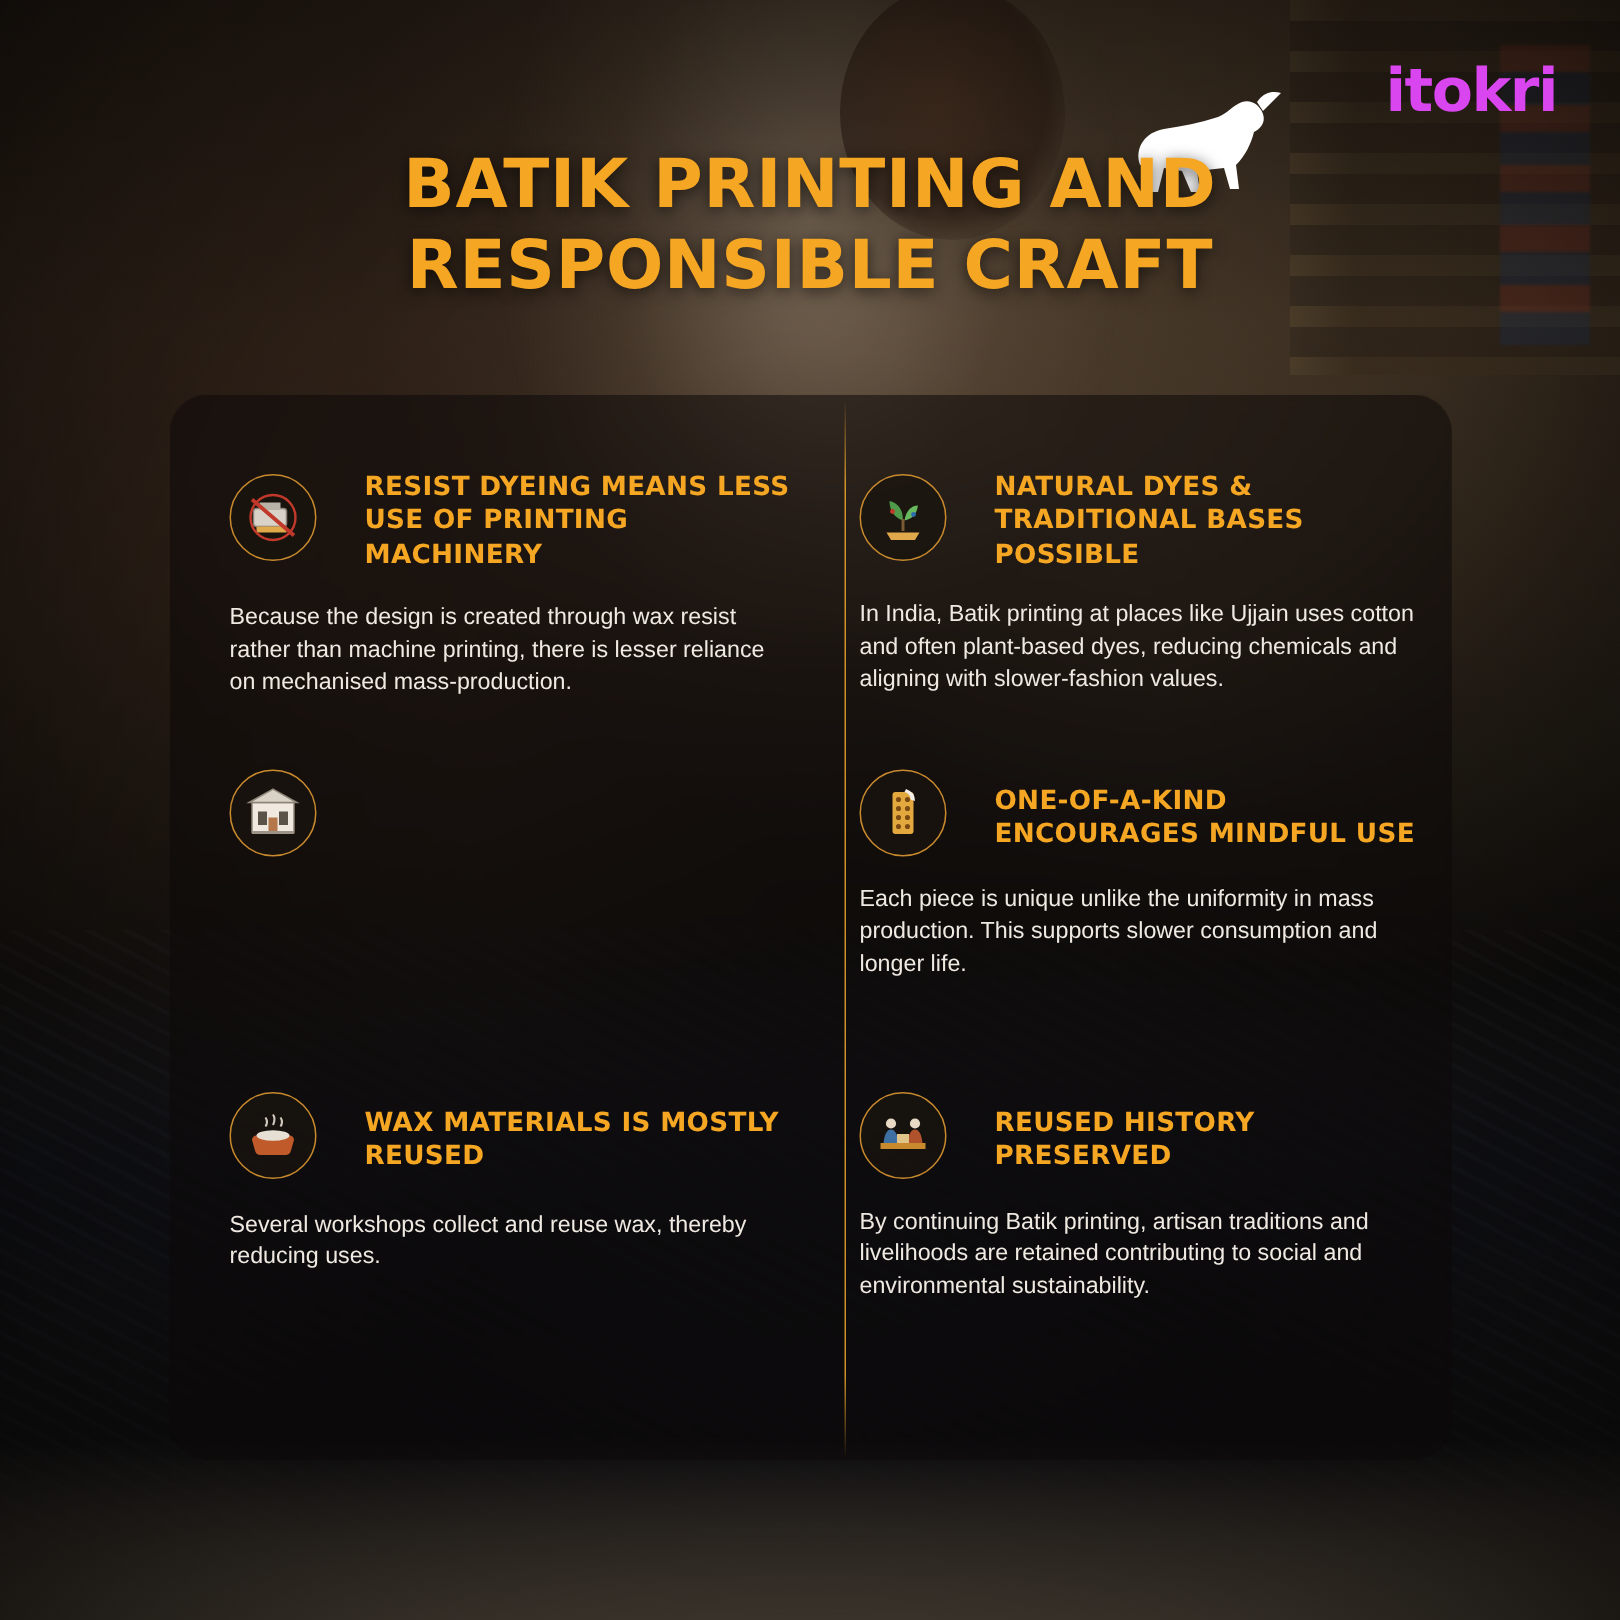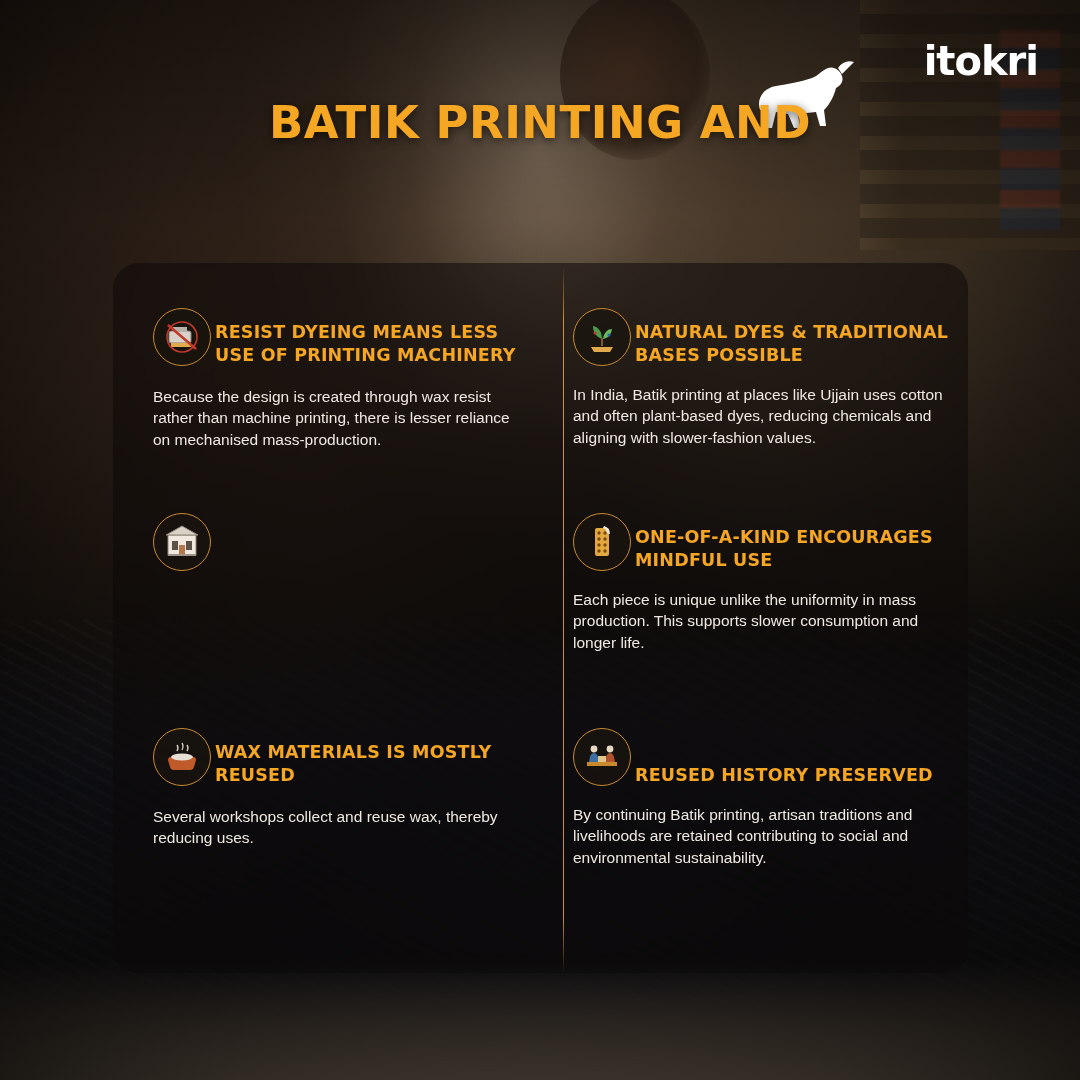--- a/index.html
+++ b/index.html
@@ -62,21 +62,21 @@
     background:
       radial-gradient(ellipse at 50% 45%, rgba(0,0,0,0) 30%, rgba(0,0,0,0.45) 80%, rgba(0,0,0,0.7) 100%),
       linear-gradient(180deg, rgba(0,0,0,0.35) 0%, rgba(0,0,0,0.1) 20%, rgba(0,0,0,0.2) 70%, rgba(0,0,0,0.35) 100%);
   }
 
   
   .logo {
     position:absolute; top:38px; right:42px;
     font-family:"DejaVu Sans", sans-serif;
     font-size:40px; font-weight:bold; letter-spacing:-1px;
-    color:#ffffff;
+    color:#d946ef;
   }
 
   
   .goat {
     position:absolute; top:52px; left:742px;
     width:120px; height:90px;
   }
 
   
   .heading {
@@ -109,21 +109,21 @@
   .grid {
     position:absolute; left:113px; top:263px;
     width:855px; height:710px;
     display:grid;
     grid-template-columns:450px 405px;
     grid-template-rows:205px 215px 1fr;
   }
   .cell { position:relative; padding:45px 32px 0 40px; }
   .cell.right { padding-left:10px; padding-right:10px; }
 
-  .row-top { display:flex; align-items:flex-end; gap:4px; }
+  .row-top { display:flex; align-items:center; gap:32px; }
   .icon-badge {
     flex:0 0 auto;
     width:58px; height:58px; border-radius:50%;
     border:1.5px solid #c98a2e;
     background:rgba(25,20,15,0.75);
     display:flex; align-items:center; justify-content:center;
     overflow:hidden;
   }
   .icon-badge svg { display:block; }
   .card-title {
@@ -162,20 +162,21 @@
     <span>itokri</span>
   </div>
 
   <svg class="goat" viewBox="0 0 120 90">
     <path d="M18 58 C14 46 22 36 34 34 C46 32 58 30 70 26 C76 24 80 18 86 16 C92 14 98 18 100 24 C102 30 98 34 94 36 C92 44 88 52 82 58 L84 74 L78 74 L74 60 L56 62 L58 76 L52 76 L46 62 L34 60 L30 76 L24 76 L26 58 Z" fill="#ffffff"></path>
     <path d="M96 16 C100 10 106 8 112 10 C108 14 104 18 100 22 Z" fill="#ffffff"></path>
   </svg>
 
   <h1 class="heading">
     <span>BATIK PRINTING AND</span><br>
+    <span>RESPONSIBLE CRAFT</span>
   </h1>
 
   <div class="panel"></div>
   <div class="divider"></div>
 
   <div class="grid">
 
     <div class="cell">
       <div class="row-top">
         <div class="icon-badge">

